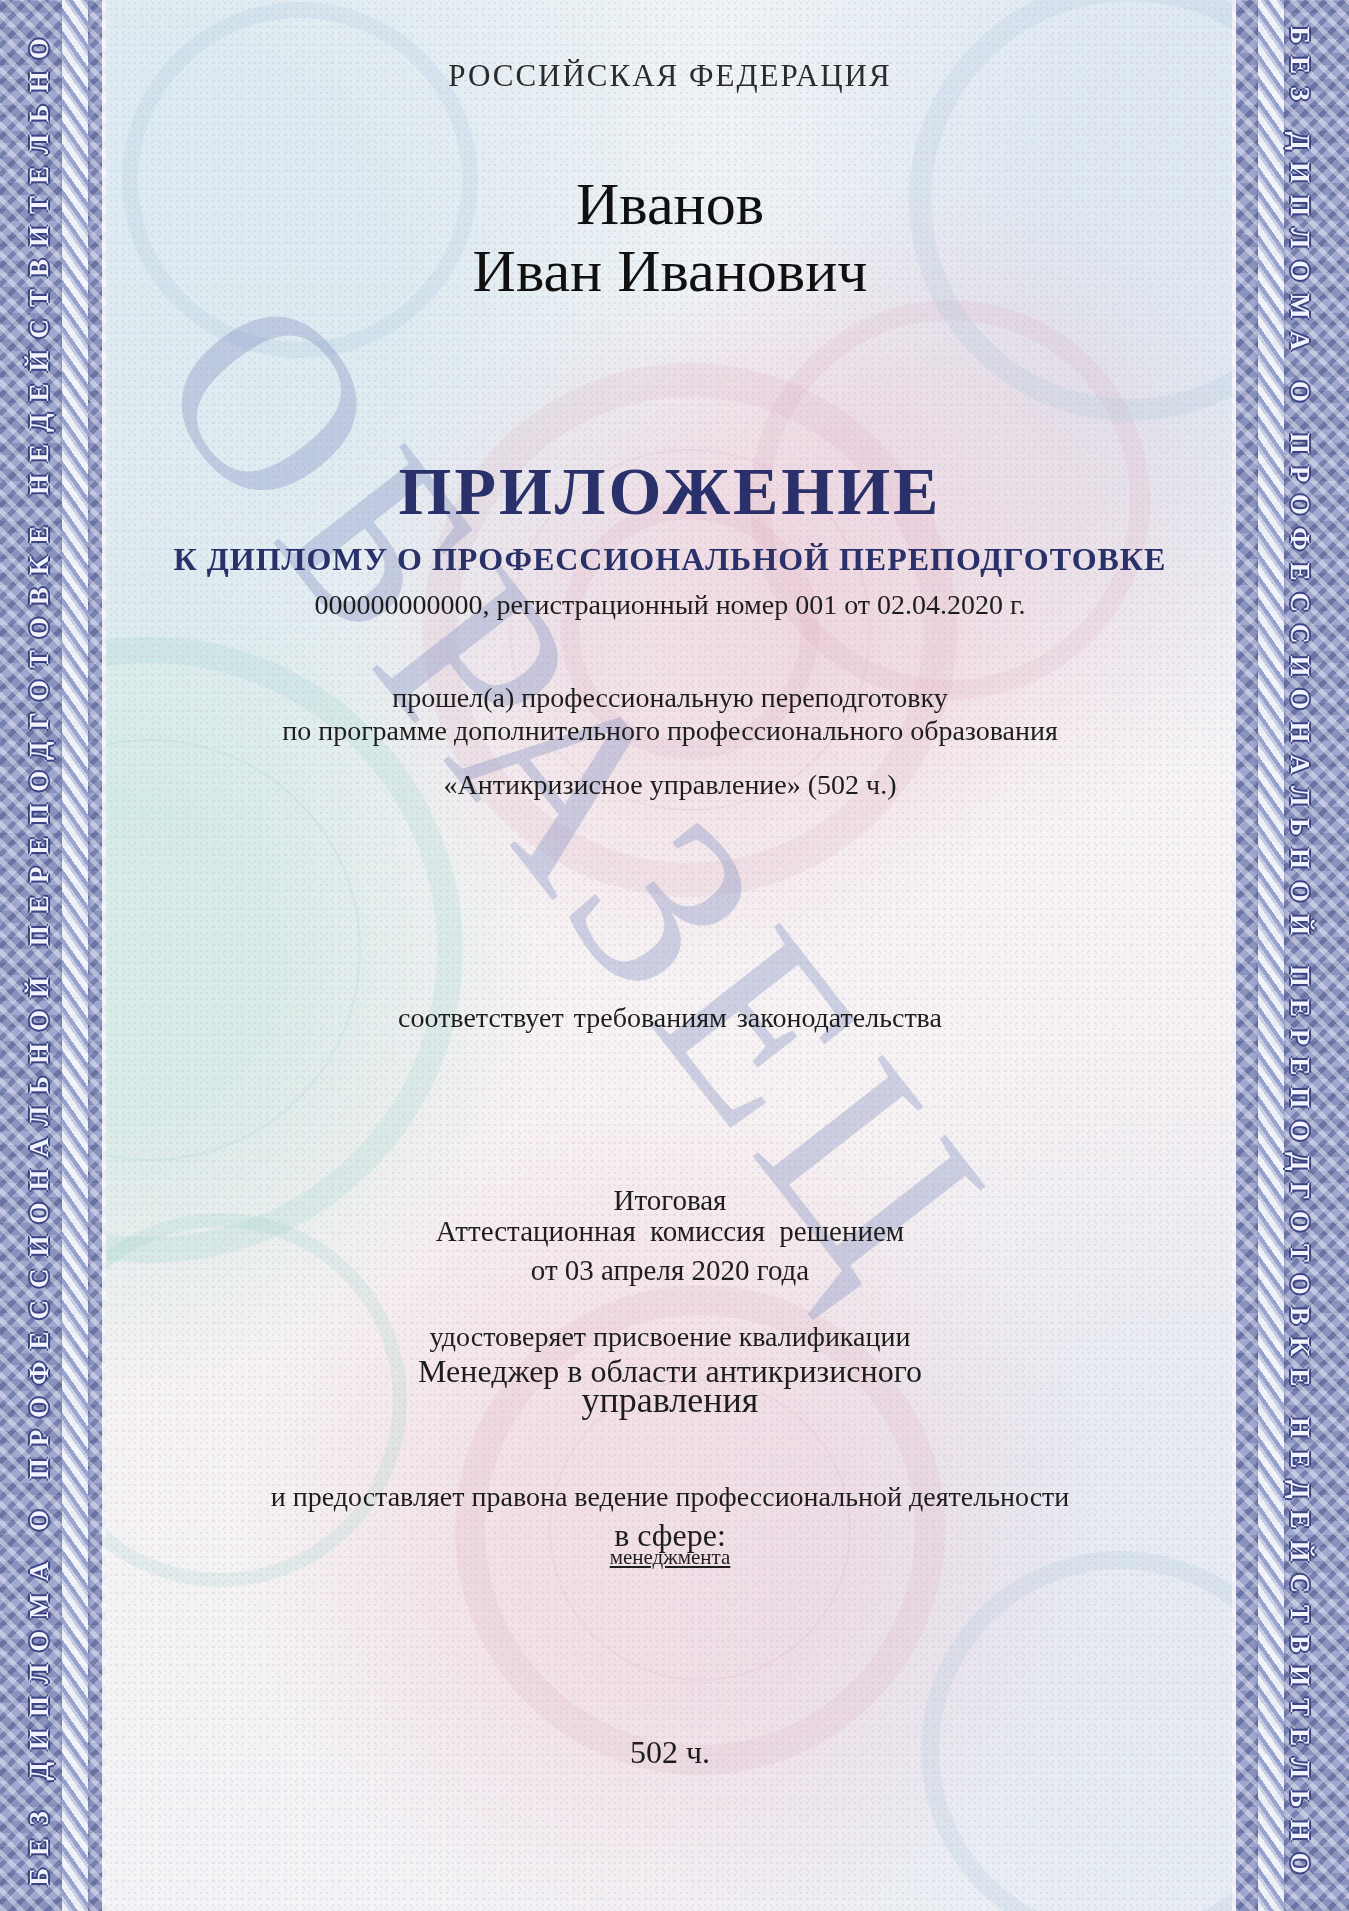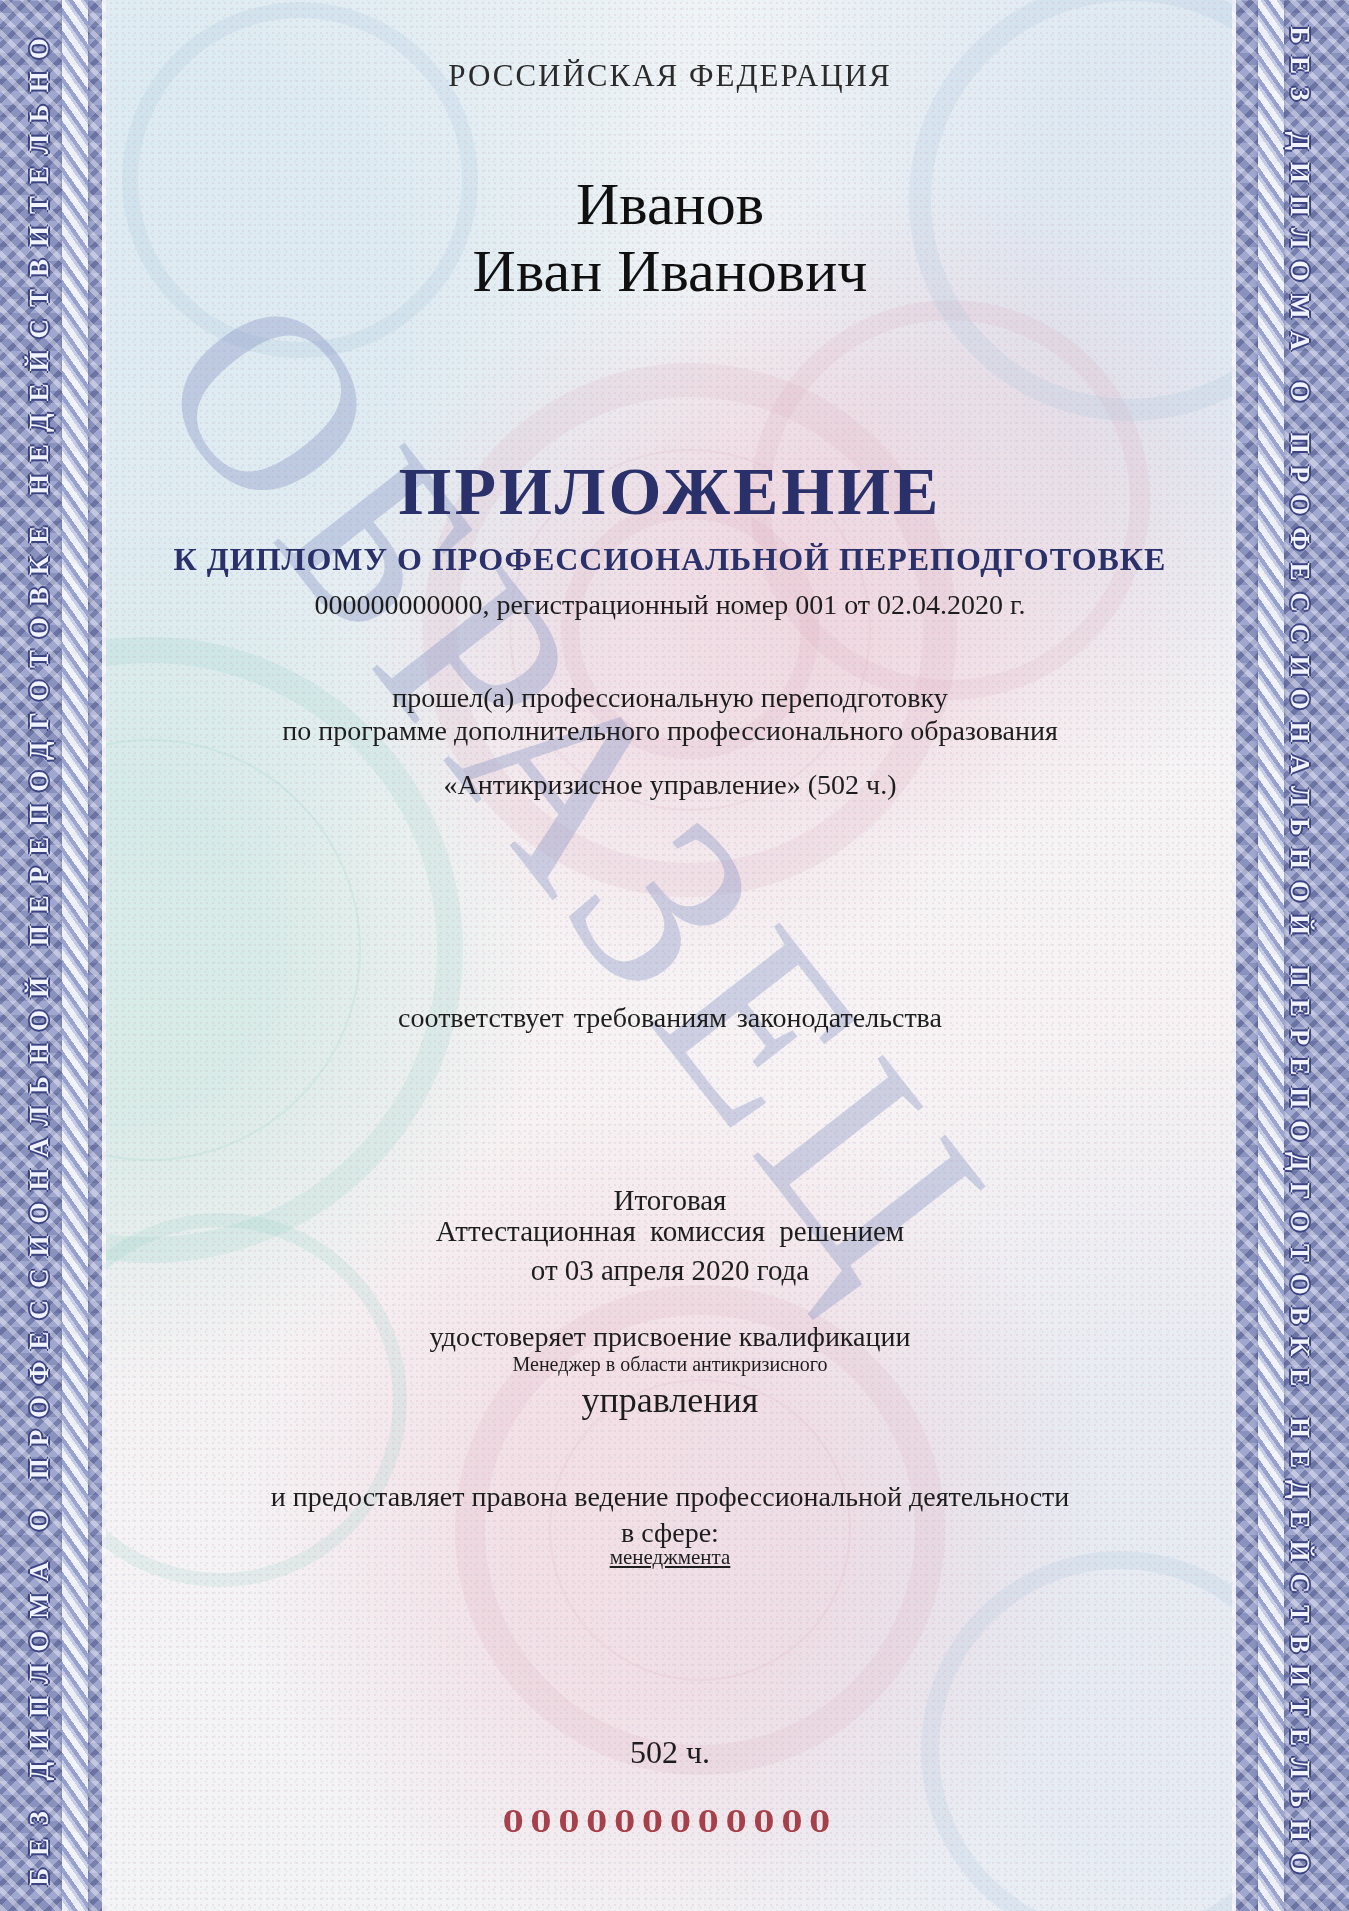--- a/index.html
+++ b/index.html
@@ -86,24 +86,24 @@
   .l-regline   {top:589px; font-size:28px;}
   .l-comp1     {top:682px; font-size:28px;}
   .l-comp2     {top:715px; font-size:28px;}
   .l-program   {top:769px; font-size:28px;}
   .l-prev1     {top:949px; font-size:29px;word-spacing:4px;}
   .l-prev2     {top:1002px;font-size:28px;word-spacing:3px;}
   .l-comm1     {top:1184px;font-size:29px;}
   .l-comm2     {top:1215px;font-size:29px;word-spacing:7px;}
   .l-comm3     {top:1254px;font-size:29px;}
   .l-qual1     {top:1321px;font-size:28px;}
-  .l-qual2     {top:1353px;font-size:20px;text-align:center;}
+  .l-qual2     {top:1353px;font-size:32px;text-align:center;}
   .l-qual3     {top:1380px;font-size:36px;}
   .l-rights1   {top:1481px;font-size:28px;font-family:Liberation Serif, serif;}
-  .l-rights2   {top:1517px;font-size:28px;}
+  .l-rights2   {top:1517px;font-size:32px;}
   .l-rights3   {top:1545px;font-size:21px;text-decoration:underline;}
   .l-work1     {top:1644px;font-size:30px;word-spacing:6px;letter-spacing:0.5px;}
   .l-hours     {top:1734px;font-size:32px;}
   .l-serial    {top:1805px;font-size:30px;font-weight:bold;letter-spacing:7px;
                 color:#a6404a;font-family:"DejaVu Serif",serif;
                 text-shadow:0 0 1px rgba(255,255,255,0.5);}
 </style>
 </head>
 <body>
 
@@ -166,16 +166,15 @@
     <div class="line l-qual1">удостоверяет присвоение квалификации</div>
     <div class="line l-qual2">Менеджер в области антикризисного</div>
     <div class="line l-qual3">управления</div>
 
     <div class="line l-rights1">и предоставляет правона ведение профессиональной деятельности</div>
     <div class="line l-rights2">в сфере:</div>
     <div class="line l-rights3">менеджмента</div>
 
     <div class="line l-hours">502 ч.</div>
 
-    <div class="line l-serial">000000000000</div>
   </div>
 
 </div>
 
 </body></html>

